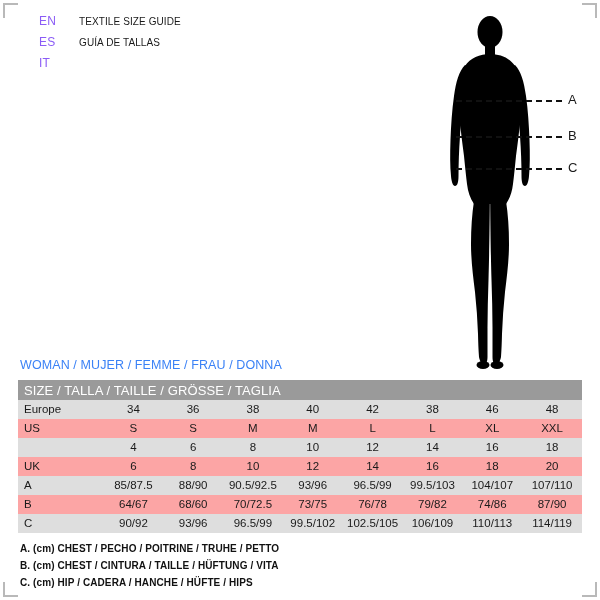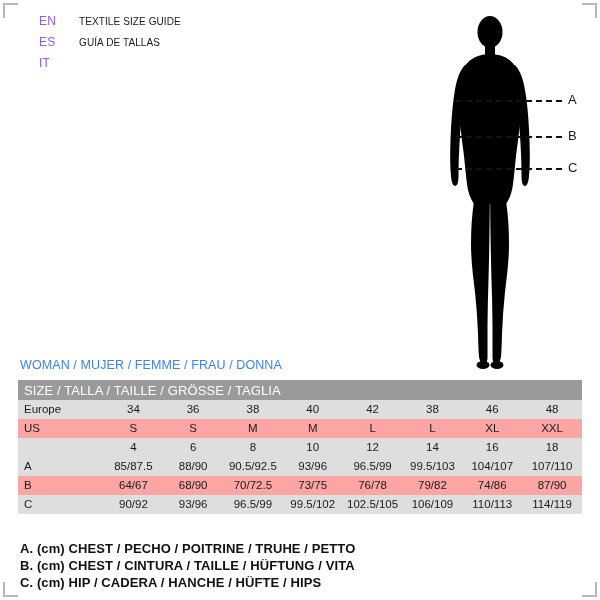--- a/index.html
+++ b/index.html
@@ -125,21 +125,21 @@
   .size-table col.c-val   { width: 60px; }
 
   
   .footnotes {
     position: absolute;
     left: 20px;
     top: 540px;
     width: 520px;
   }
   .footnote {
-    font-size: 13px;
+    font-size: 10px;
     font-weight: bold;
     color: #111111;
     height: 17px;
     line-height: 17px;
     letter-spacing: 0.1px;
   }
 
   
   .corner {
     position: absolute;
@@ -296,35 +296,46 @@
         <td class="rowlabel"></td>
         <td>4</td>
         <td>6</td>
         <td>8</td>
         <td>10</td>
         <td>12</td>
         <td>14</td>
         <td>16</td>
         <td>18</td>
       </tr>
+      <tr class="plain">
+        <td class="rowlabel">UK</td>
+        <td>6</td>
+        <td>8</td>
+        <td>10</td>
+        <td>12</td>
+        <td>14</td>
+        <td>16</td>
+        <td>18</td>
+        <td>20</td>
+      </tr>
       <tr class="alt">
         <td class="rowlabel">A</td>
         <td>85/87.5</td>
         <td>88/90</td>
         <td>90.5/92.5</td>
         <td>93/96</td>
         <td>96.5/99</td>
         <td>99.5/103</td>
         <td>104/107</td>
         <td>107/110</td>
       </tr>
       <tr class="plain">
         <td class="rowlabel">B</td>
         <td>64/67</td>
-        <td>68/90</td>
+        <td>68/60</td>
         <td>70/72.5</td>
         <td>73/75</td>
         <td>76/78</td>
         <td>79/82</td>
         <td>74/86</td>
         <td>87/90</td>
       </tr>
       <tr class="alt">
         <td class="rowlabel">C</td>
         <td>90/92</td>

